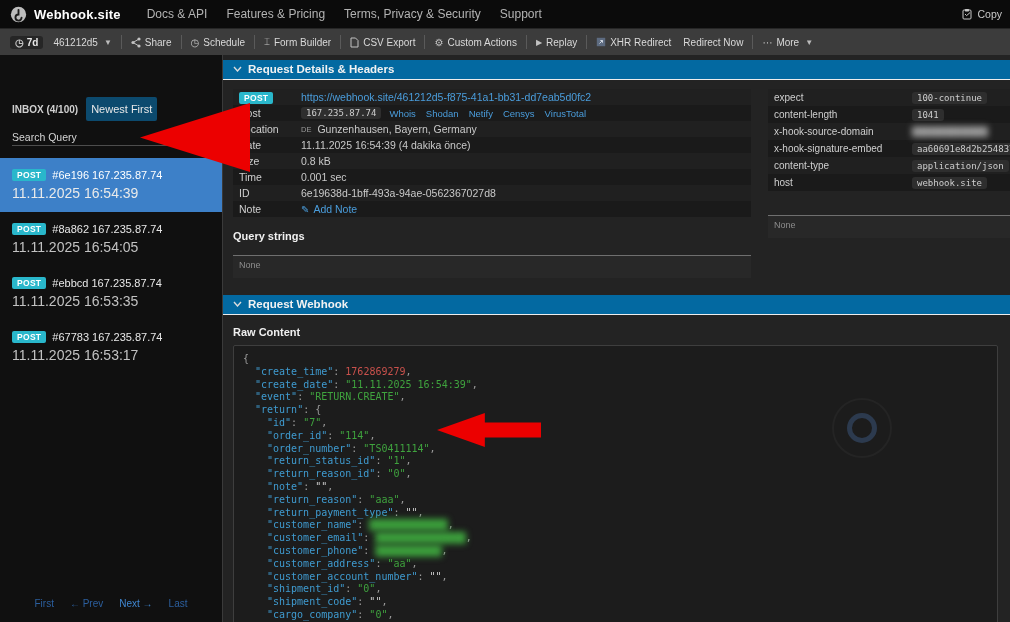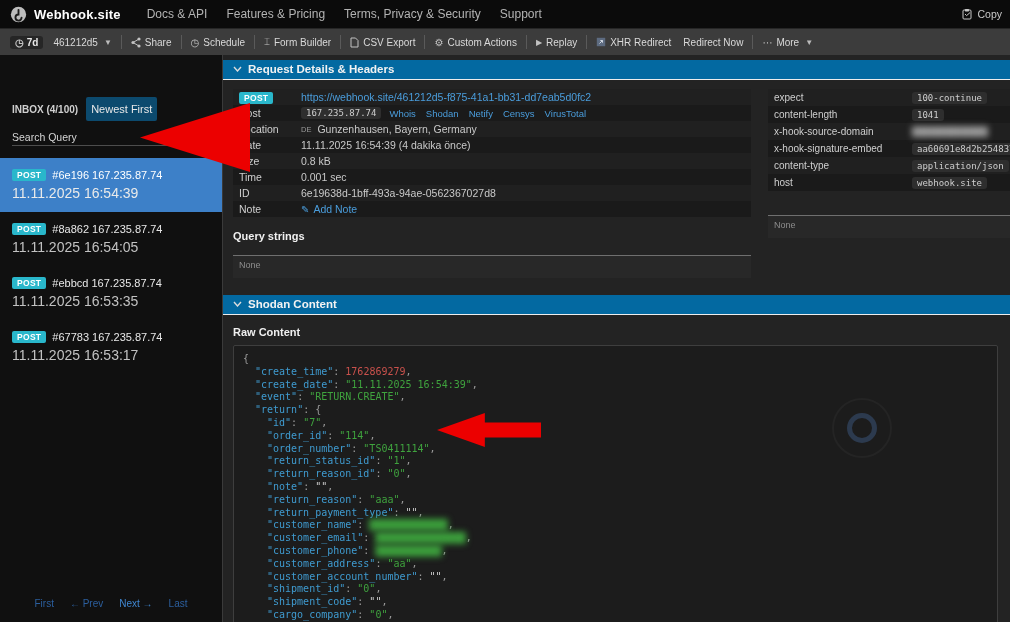--- a/index.html
+++ b/index.html
@@ -355,21 +355,21 @@
       <div class="sub-block">
         <div class="none-row">None</div>
       </div>
     </div>
   </div>
 
   <div class="section-header" style="margin-top:17px">
     <svg class="chev" width="9" height="6" viewBox="0 0 9 6">
       <path d="M1 1 L4.5 5 L8 1" stroke="#dcdcdc" stroke-width="1.4" fill="none"></path>
       </svg>
-    <span class="section-title">Shodan Content</span>
+    <span class="section-title">Request Webhook</span>
   </div>
 
   <div class="raw-label">Raw Content</div>
   <div class="code-block" id="code-block">
       <div class="code-line" style="padding-left: 0px;"><span class="cp">{</span></div>
       <div class="code-line" style="padding-left: 12px;"><span class="ck">"create_time"</span><span class="cp">: </span><span class="cn">1762869279</span><span class="cp">,</span></div>
       <div class="code-line" style="padding-left: 12px;"><span class="ck">"create_date"</span><span class="cp">: </span><span class="cs">"11.11.2025 16:54:39"</span><span class="cp">,</span></div>
       <div class="code-line" style="padding-left: 12px;"><span class="ck">"event"</span><span class="cp">: </span><span class="cs">"RETURN.CREATE"</span><span class="cp">,</span></div>
       <div class="code-line" style="padding-left: 12px;"><span class="ck">"return"</span><span class="cp">: {</span></div>
       <div class="code-line" style="padding-left: 24px;"><span class="ck">"id"</span><span class="cp">: </span><span class="cs">"7"</span><span class="cp">,</span></div>

